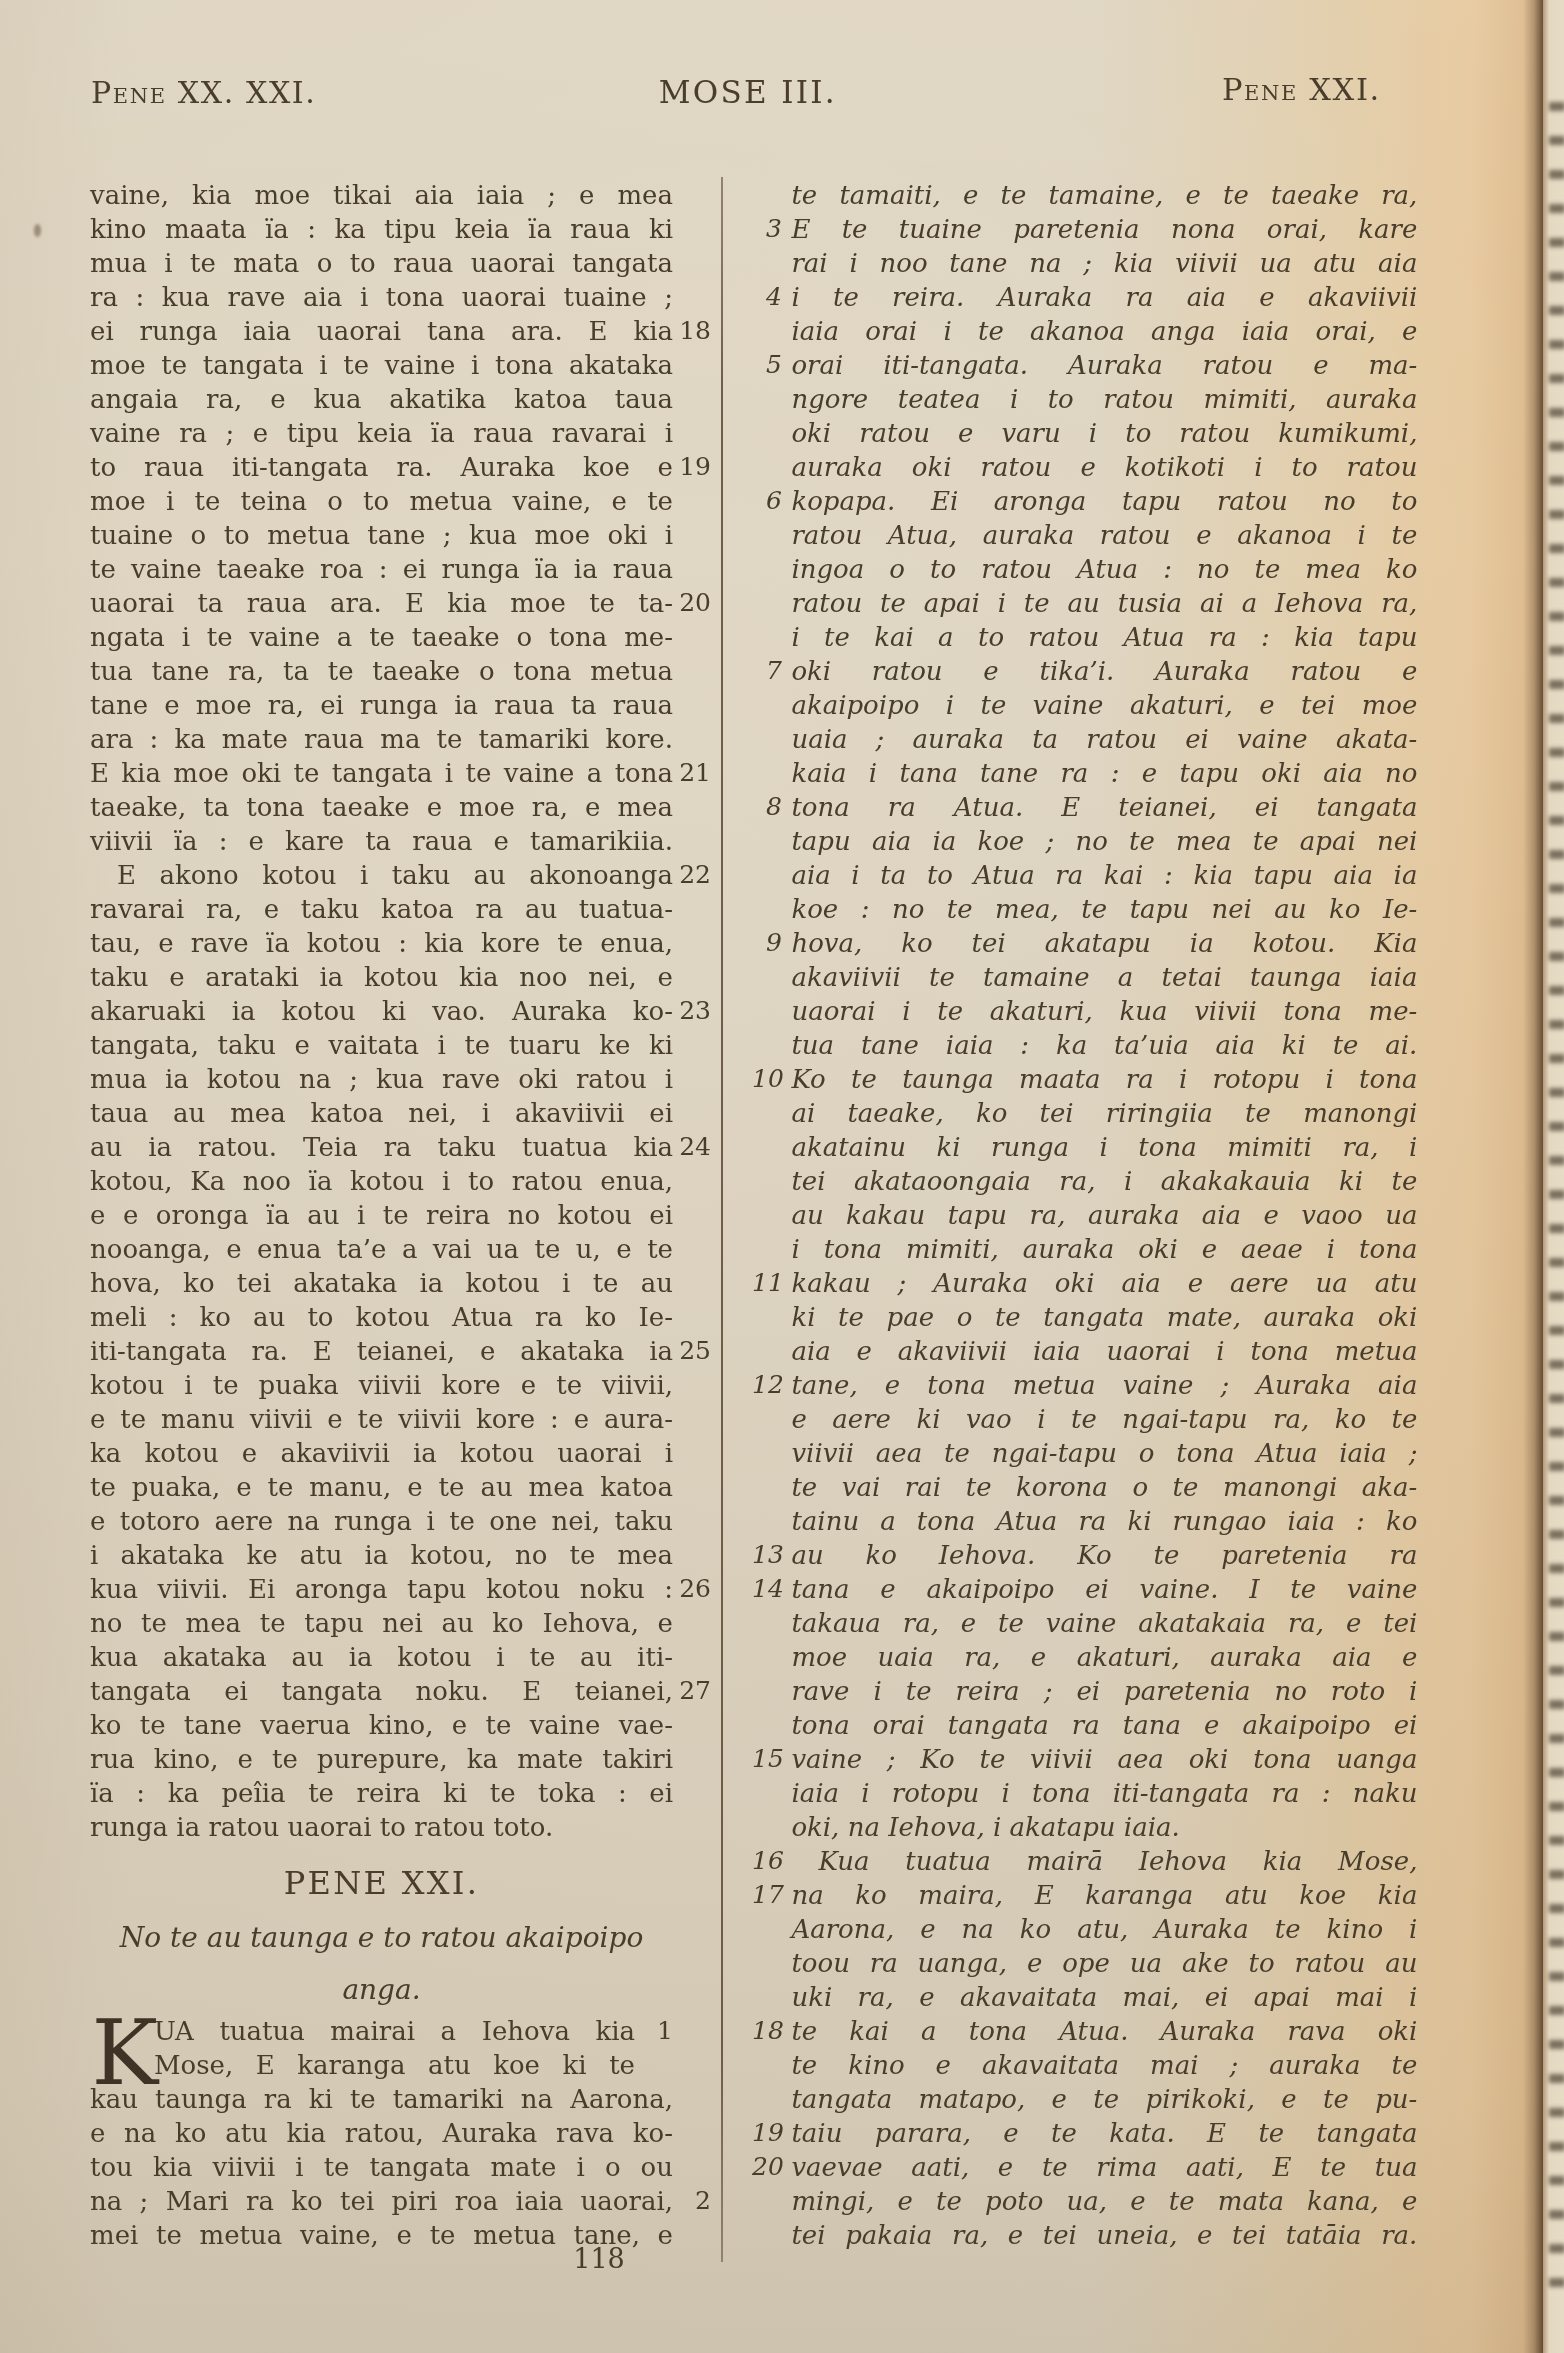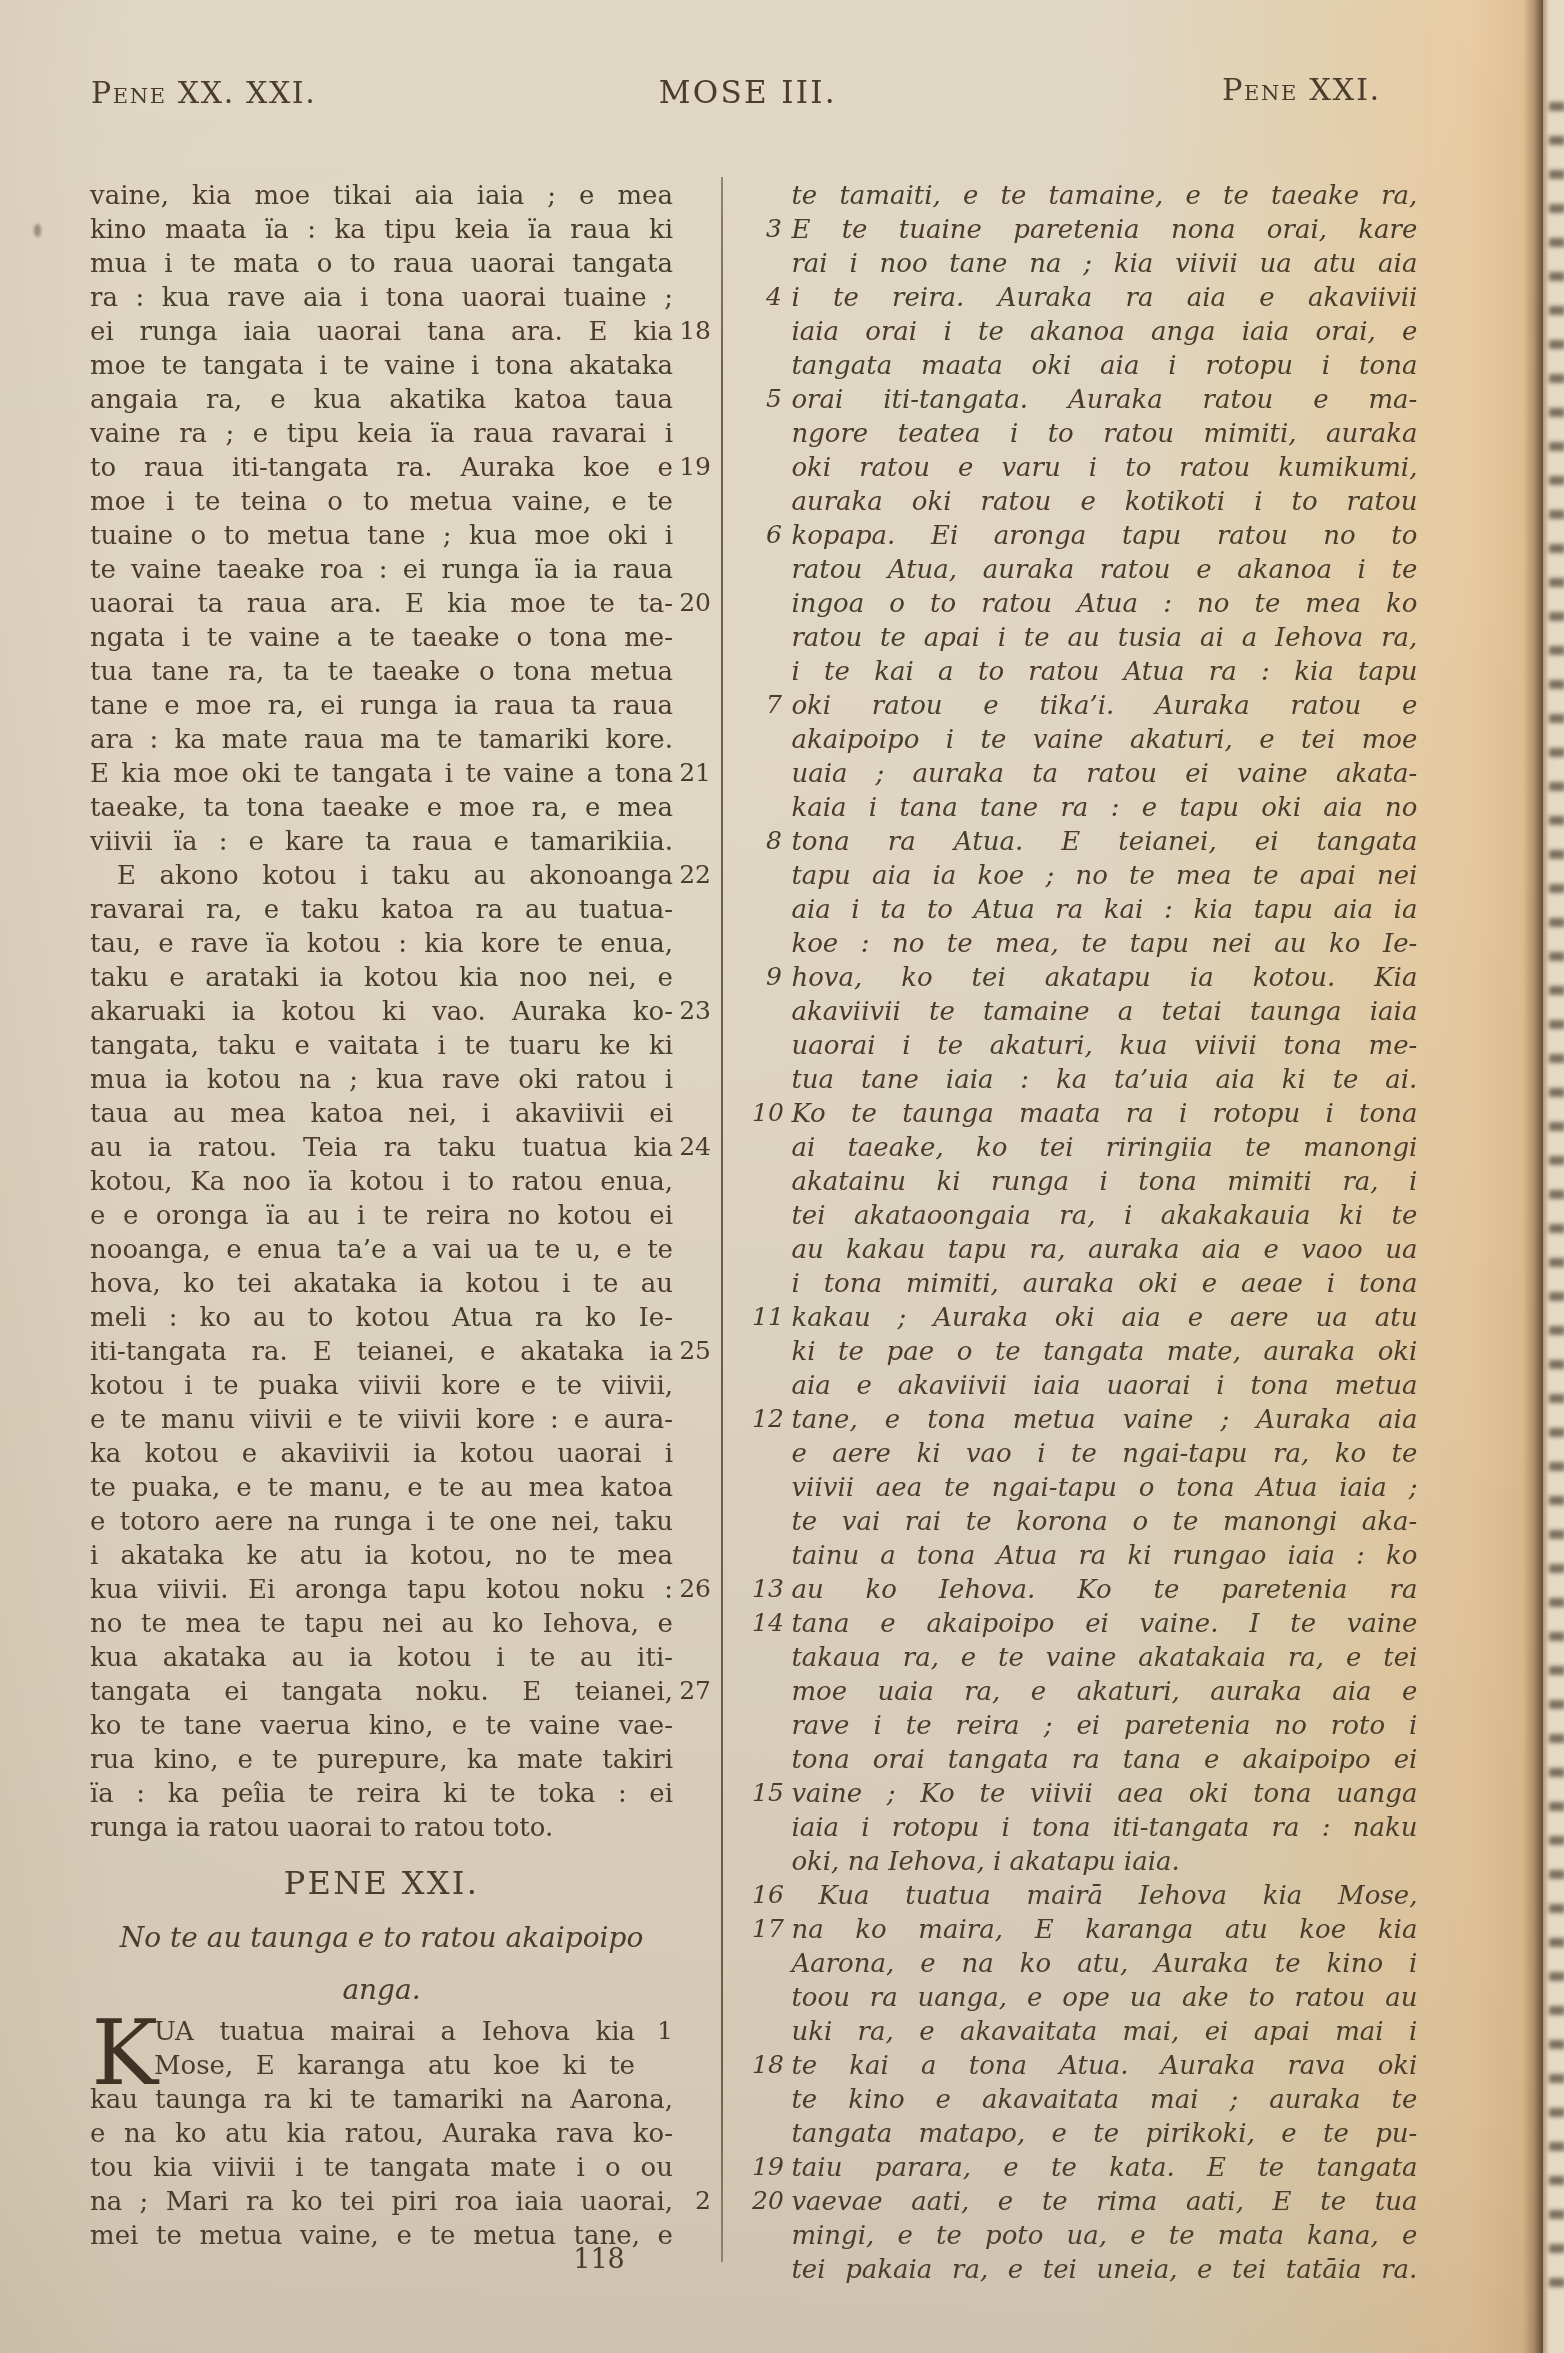--- a/index.html
+++ b/index.html
@@ -319,24 +319,20 @@
         </div>
         <div class="line">
           <span class="num">4</span>
           <span class="txt">i te reira.  Auraka ra aia e akaviivii</span>
         </div>
         <div class="line">
           <span class="num"></span>
           <span class="txt">iaia orai i te akanoa anga iaia orai, e</span>
         </div>
         <div class="line">
-          <span class="num"></span>
-          <span class="txt">tangata maata oki aia i rotopu i tona</span>
-        </div>
-        <div class="line">
           <span class="num">5</span>
           <span class="txt">orai iti-tangata.  Auraka ratou e ma-</span>
         </div>
         <div class="line">
           <span class="num"></span>
           <span class="txt">ngore teatea i to ratou mimiti, auraka</span>
         </div>
         <div class="line">
           <span class="num"></span>
           <span class="txt">oki ratou e varu i to ratou kumikumi,</span>

